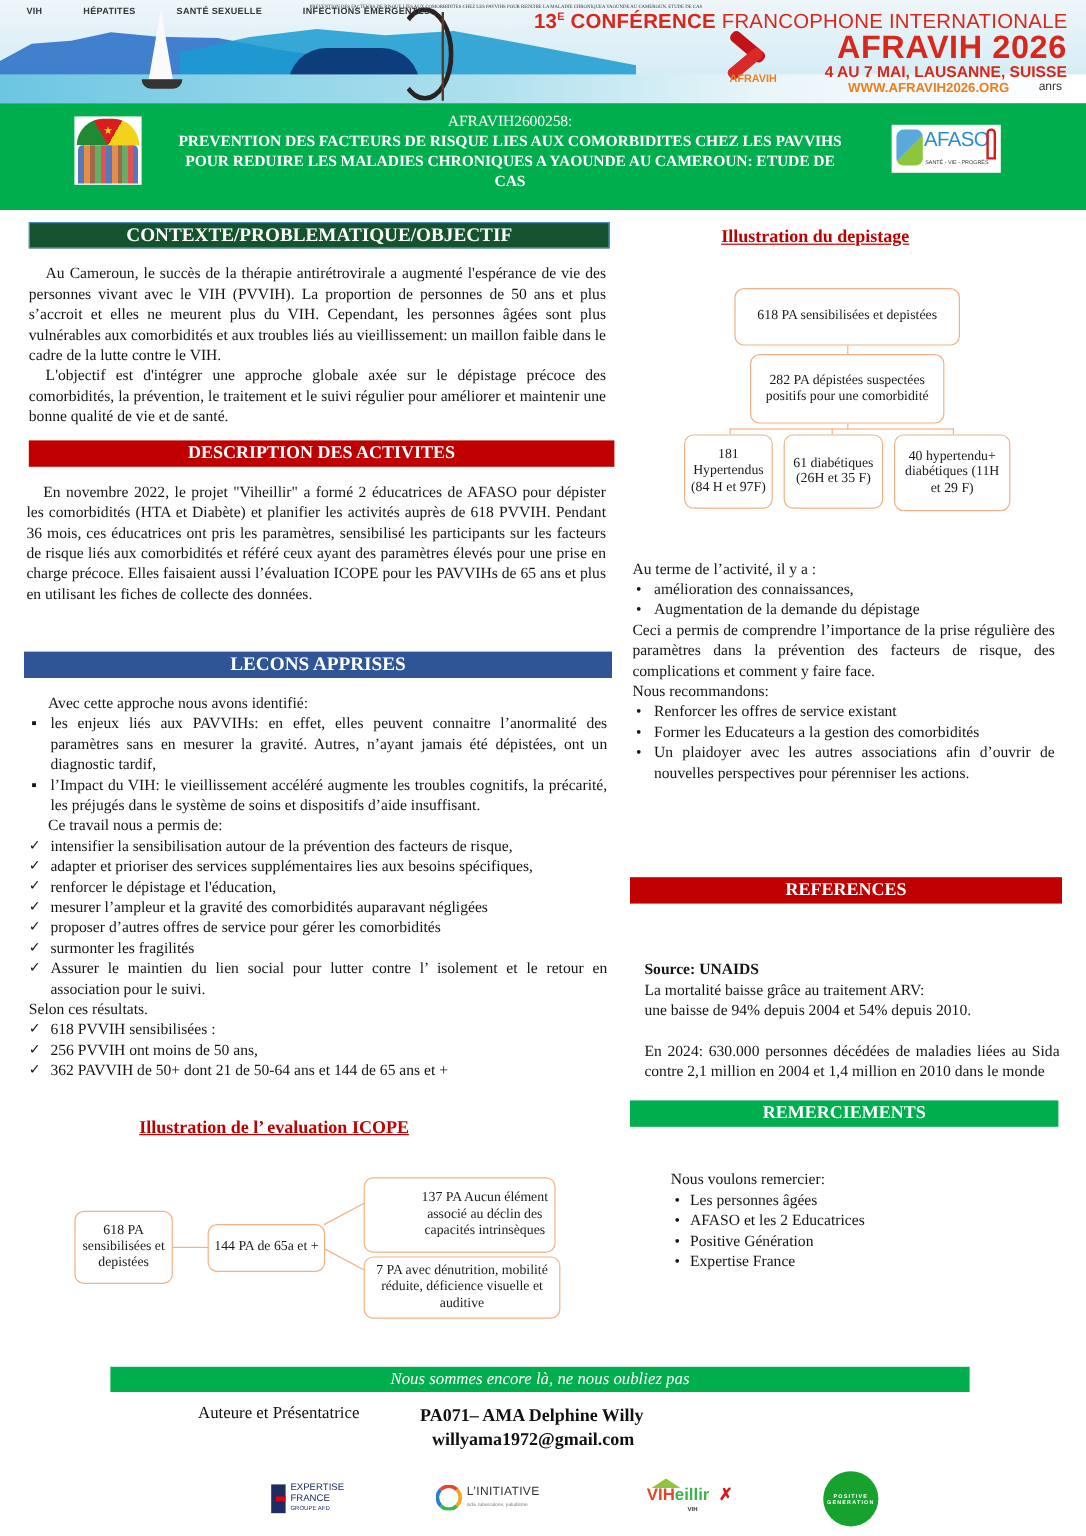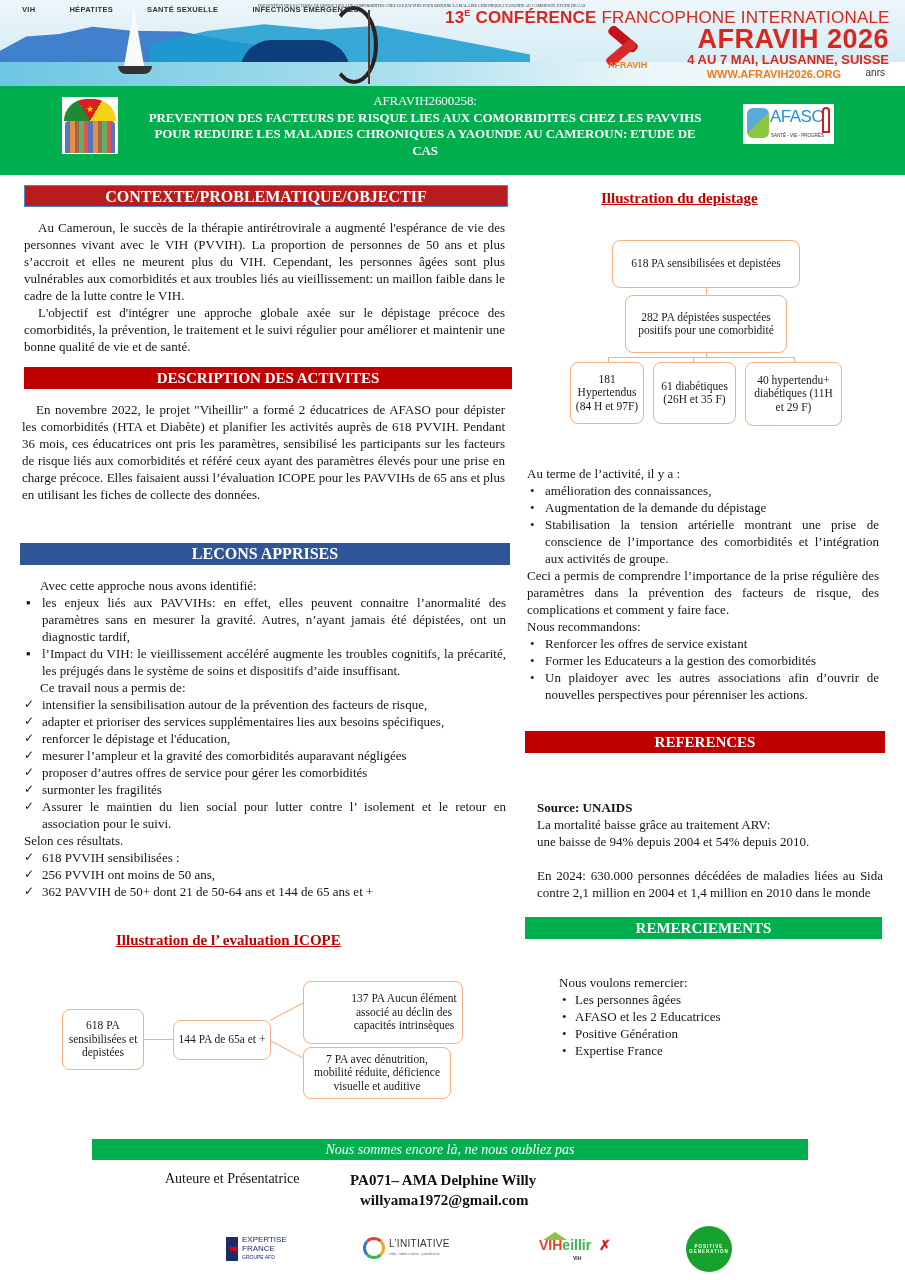--- a/index.html
+++ b/index.html
@@ -50,21 +50,21 @@
   .afaso-hand { position: absolute; left: 4px; top: 4px; width: 22px; height: 30px; background: linear-gradient(135deg, #5aa9dc 50%, #8cc63f 50%); border-radius: 6px; }
   .afaso-name { position: absolute; left: 27px; top: 3px; font-family: "Liberation Sans", sans-serif; font-size: 17px; color: #2a8fd1; letter-spacing: -.5px; }
   .afaso-ribbon { position: absolute; left: 79px; top: 3px; width: 8px; height: 26px; border: 2px solid #d7191c; border-radius: 4px 4px 0 0; }
   .afaso-tag { position: absolute; left: 28px; top: 29px; font-family: "Liberation Sans", sans-serif; font-size: 4.5px; color: #333; }
   .title-text { position: absolute; left: 140px; top: 7px; width: 570px; text-align: center; color: #fff; font-size: 13px; line-height: 16.6px; letter-spacing: -.1px; }
   .title-text .code { font-weight: normal; }
   .title-text .main { font-weight: bold; }
 
   
   .sec-head { position: absolute; color: #fff; font-weight: bold; text-align: center; font-size: 15px; height: 22px; line-height: 22px; }
-  .hd-context { left: 24px; top: 185px; width: 484px; background: #b91c1c; font-size: 16px; border: 1px solid #4a8ac6; }
+  .hd-context { left: 24px; top: 185px; width: 484px; background: #14532d; font-size: 16px; border: 1px solid #4a8ac6; }
   .hd-desc { left: 24px; top: 367px; width: 488px; background: #c00000; }
   .hd-lecons { left: 20px; top: 543px; width: 490px; background: #2f5597; font-size: 16px; }
   .hd-refs { left: 525px; top: 731px; width: 360px; background: #c00000; font-size: 15px; }
   .hd-remerc { left: 525px; top: 917px; width: 357px; background: #00ae4e; font-size: 15px; }
 
   
   .para { position: absolute; font-size: 13px; line-height: 17px; text-align: justify; color: #151515; }
   .para p { text-indent: 14px; }
   .context-body { left: 24px; top: 219px; width: 481px; }
   .desc-body { left: 22px; top: 401px; width: 483px; }
@@ -213,21 +213,21 @@
 </div>
 
 <div class="diag-title dt-icope">Illustration de l’ evaluation ICOPE</div>
 <div>
   <div class="box" style="left:62px;top:1009px;width:82px;height:61px;">618 PA sensibilisées et depistées</div>
   <div class="line" style="left:144px;top:1039px;width:30px;height:1px;"></div>
   <div class="box" style="left:173px;top:1020px;width:98px;height:40px;">144 PA de 65a et +</div>
   <div class="line" style="left:270px;top:1020px;width:40px;height:1px;transform:rotate(-28deg);transform-origin:left;"></div>
   <div class="line" style="left:270px;top:1040px;width:38px;height:1px;transform:rotate(28deg);transform-origin:left;"></div>
   <div class="box" style="left:303px;top:981px;width:160px;height:63px;padding-left:46px;">137 PA Aucun élément associé au déclin des capacités intrinsèques</div>
-  <div class="box" style="left:303px;top:1047px;width:148px;height:52px;">7 PA avec dénutrition, mobilité réduite, déficience visuelle et auditive</div>
+  <div class="box" style="left:303px;top:1047px;width:164px;height:52px;">7 PA avec dénutrition, mobilité réduite, déficience visuelle et auditive</div>
 </div>
 
 <div class="diag-title dt-depist">Illustration du depistage</div>
 <div>
   <div class="box" style="left:612px;top:240px;width:188px;height:48px;">618 PA  sensibilisées et depistées</div>
   <div class="line" style="left:706px;top:288px;width:1px;height:8px;"></div>
   <div class="box" style="left:625px;top:295px;width:162px;height:58px;">282 PA dépistées suspectées positifs pour une comorbidité</div>
   <div class="line" style="left:706px;top:353px;width:1px;height:5px;"></div>
   <div class="line" style="left:608px;top:357px;width:187px;height:1px;"></div>
   <div class="line" style="left:608px;top:357px;width:1px;height:5px;"></div>
@@ -236,21 +236,20 @@
   <div class="box" style="left:570px;top:362px;width:74px;height:62px;">181 Hypertendus (84 H et 97F)</div>
   <div class="box" style="left:653px;top:362px;width:83px;height:62px;">61 diabétiques (26H et 35 F)</div>
   <div class="box" style="left:745px;top:362px;width:97px;height:64px;">40 hypertendu+ diabétiques (11H et 29 F)</div>
 </div>
 
 <div class="para right-body">
   <div>Au terme de l’activité, il y a :</div>
   <ul class="dot">
     <li>amélioration des  connaissances,</li>
     <li>Augmentation de la demande du dépistage</li>
-    <li>Stabilisation la tension artérielle montrant une prise de conscience de l’importance des comorbidités et l’intégration aux activités de groupe.</li>
   </ul>
   <div>Ceci a permis de comprendre l’importance de la prise régulière des paramètres dans la prévention des facteurs de risque, des complications et comment y faire face.</div>
   <div>Nous recommandons:</div>
   <ul class="dot">
     <li>Renforcer les offres de service existant</li>
     <li>Former les Educateurs a la gestion des comorbidités</li>
     <li>Un plaidoyer avec les autres associations afin d’ouvrir de nouvelles perspectives pour pérenniser les actions.</li>
   </ul>
 </div>
 

